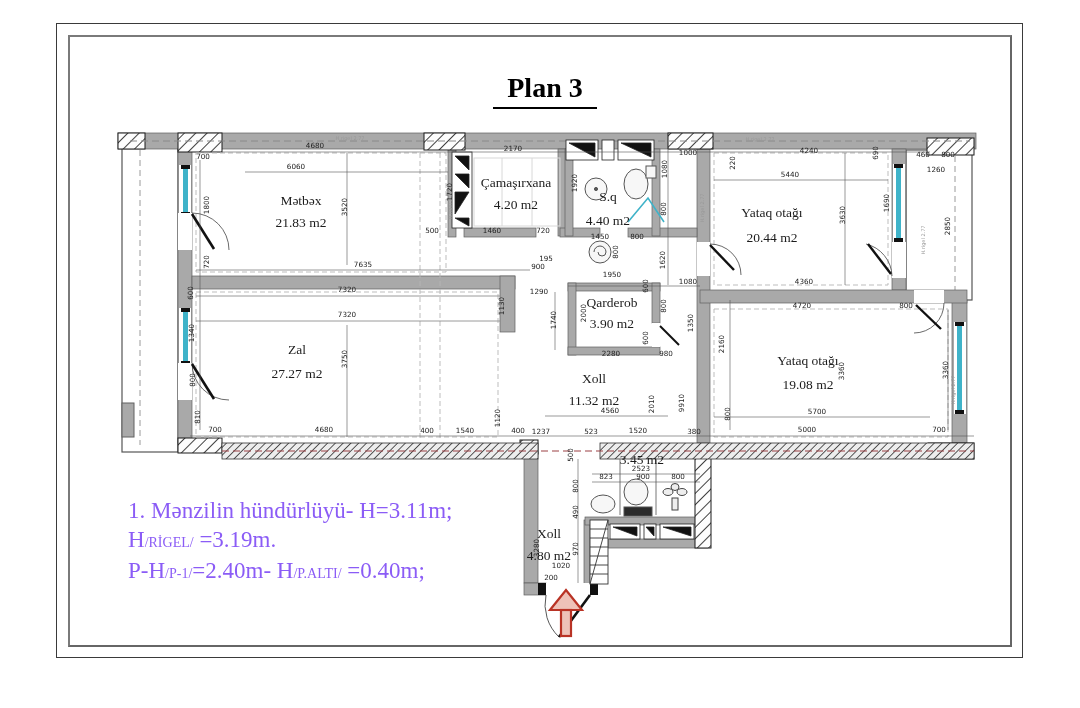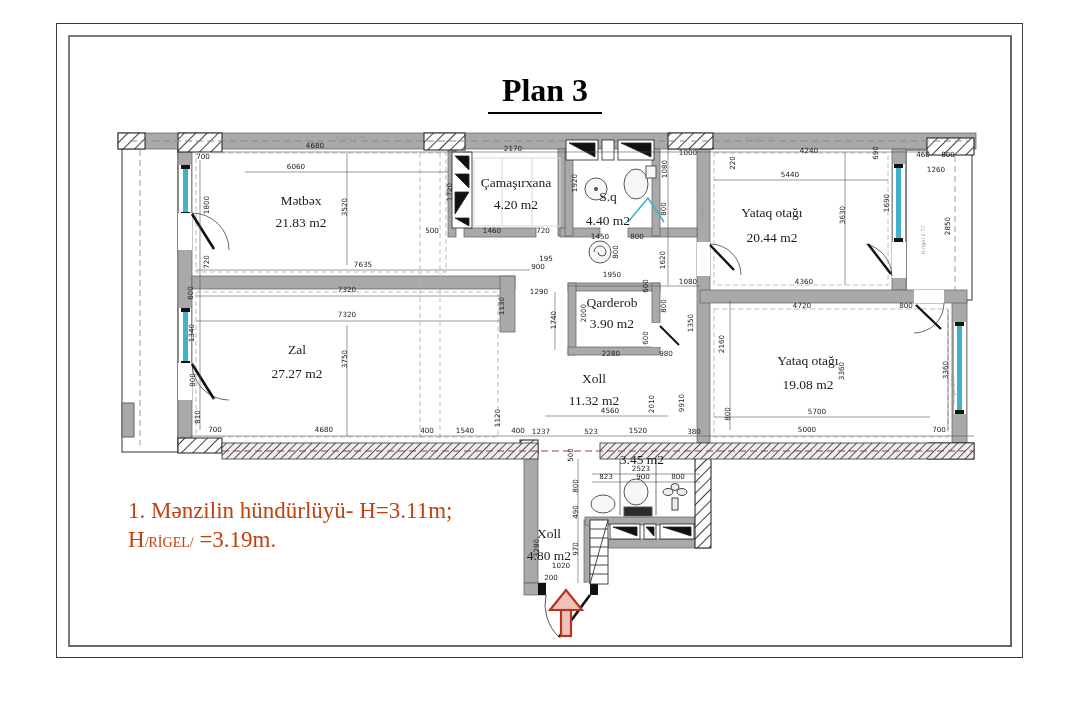--- a/index.html
+++ b/index.html
@@ -4,23 +4,23 @@
 <style>
   html,body{margin:0;padding:0;background:#ffffff;}
   .canvas{position:relative;width:1080px;height:708px;background:#fff;overflow:hidden;
           font-family:"Liberation Serif", serif;}
   svg{position:absolute;left:0;top:0;}
   .frame-outer{position:absolute;left:56px;top:23px;width:965px;height:633px;
                border:1.5px solid #3a3a3a;}
   .frame-inner{position:absolute;left:68px;top:35px;width:940px;height:608px;
                border:2px solid #7a7a7a;border-right-color:#666;border-bottom-color:#666;}
   .title{position:absolute;left:430px;top:72px;width:230px;text-align:center;
-         font-size:32px;font-weight:bold;color:#000;}
+         font-size:28px;font-weight:bold;color:#000;}
   .title span{display:inline-block;border-bottom:2.5px solid #000;padding:0 14px 3px;}
-  .notes{position:absolute;left:128px;top:497px;width:420px;font-size:23px;color:#c2410c;
+  .notes{position:absolute;left:128px;top:497px;width:420px;font-size:23px;color:#8b5cf6;
          line-height:28.5px;}
   .notes .sub{font-size:14px;}
   text{font-family:"DejaVu Sans", sans-serif;}
   text.room{font-family:"Liberation Serif", serif;font-size:13.5px;fill:#1c1c1c;}
   text.dim{font-size:7.2px;fill:#222;}
   text.wn{font-size:5px;fill:#999;}
 </style>
 </head>
 <body>
 
@@ -357,14 +357,15 @@
         <text x="925" y="240" class="wn" text-anchor="middle" transform="rotate(-90 925 240)">H.rigel 2.77</text>
         <text x="955" y="390" class="wn" text-anchor="middle" transform="rotate(-90 955 390)">H.rigel 2.77</text>
         <text x="350" y="140" class="wn" text-anchor="middle">H.rigel 2.77</text>
         <text x="760" y="141" class="wn" text-anchor="middle">H.rigel 2.77</text>
       </g>
   </svg>
 
   <div class="notes">
     <div>1. Mənzilin hündürlüyü- H=3.11m;</div>
     <div><span>H</span><span class="sub">/RİGEL/</span><span> =3.19m.</span></div>
+    <div><span>P-H</span><span class="sub">/P-1/</span><span>=2.40m- H</span><span class="sub">/P.ALTI/</span><span> =0.40m;</span></div>
   </div>
 </div>
 
 </body></html>

